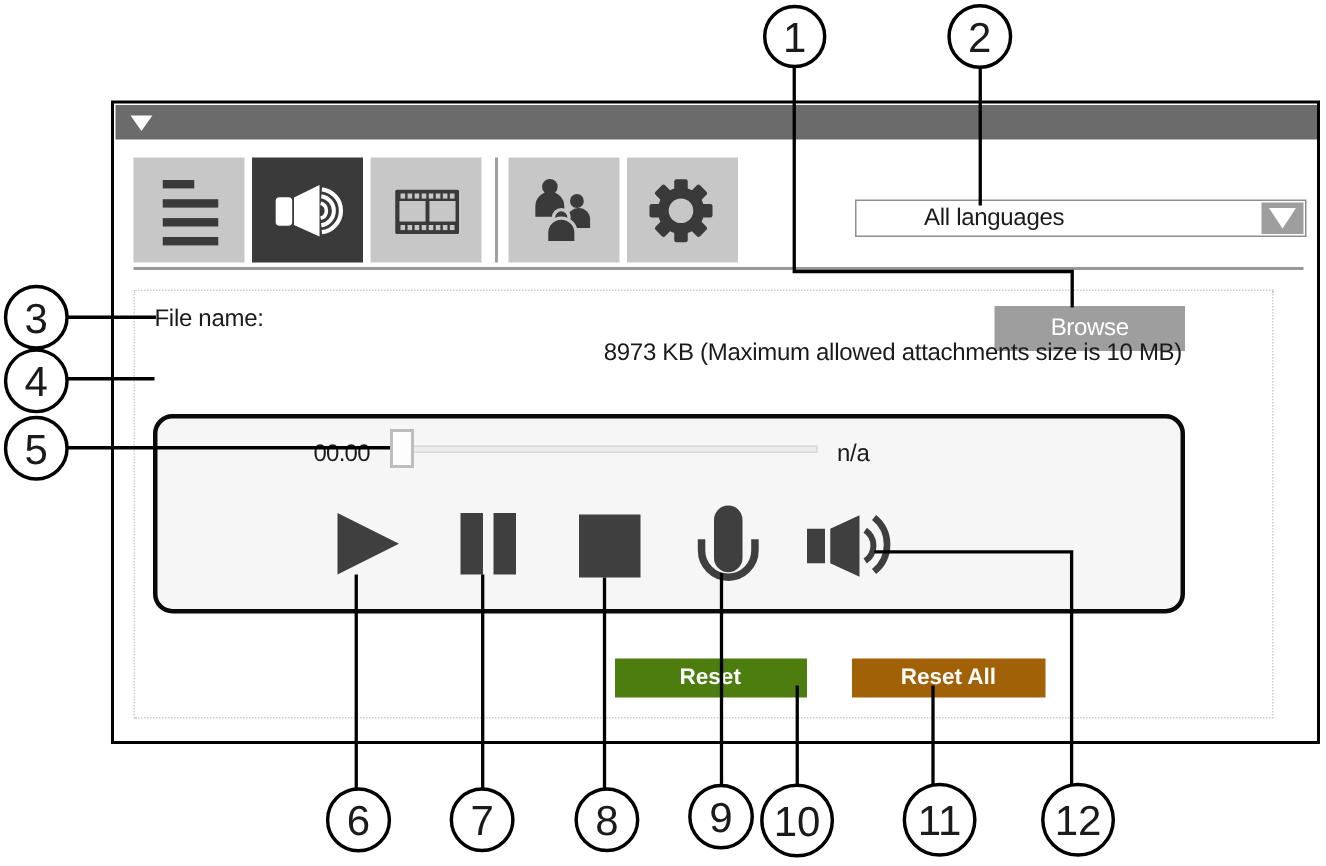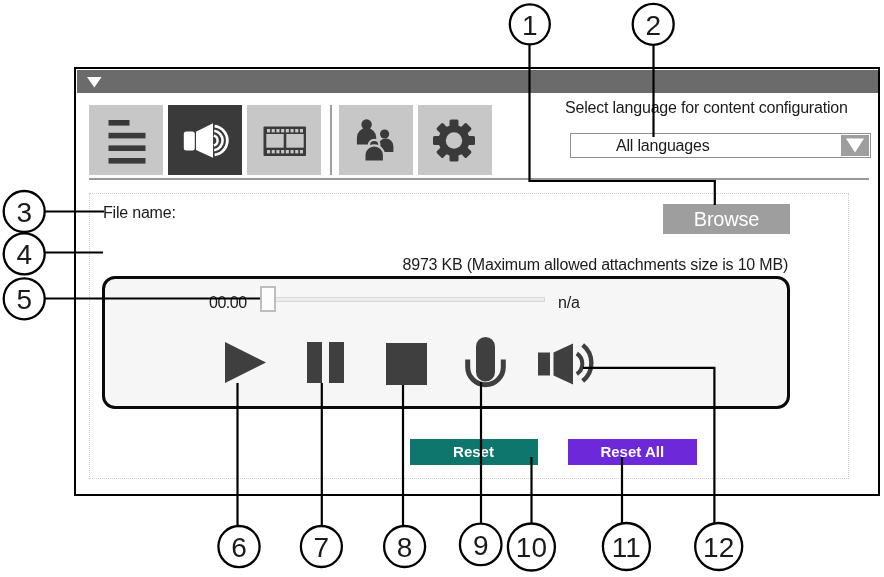--- a/index.html
+++ b/index.html
@@ -98,37 +98,36 @@
             <rect x="31.5" y="44.5" width="9" height="12" rx="1.5"></rect>
             <rect x="15" y="31" width="12" height="9" rx="1.5"></rect>
             <rect x="45" y="31" width="12" height="9" rx="1.5"></rect>
           </g>
         </g>
       </g>
       <circle cx="36" cy="35.5" r="8.2" fill="#c7c7c7"></circle>
     </svg>
   </div>
 
-  <div class="txt" style="left:565px;top:99px;">Select language for content configuration</div>
   <div class="abs" style="left:570px;top:133px;width:301px;height:25px;border:1.5px solid #8f8f8f;background:#fff;"></div>
   <div class="txt" style="left:576px;top:137px;margin-left:40px;">All languages</div>
   <div class="abs" style="left:840.5px;top:135px;width:28.5px;height:21px;background:#9e9e9e;">
     <svg width="28" height="21" viewBox="0 0 28 21">
         <polygon points="5,3.6 23,3.6 14,17.4" fill="#fff"></polygon>
       </svg>
   </div>
 
   <div class="abs" style="left:89px;top:177.5px;width:780px;height:2px;background:#989898;"></div>
 
   <div class="abs" style="left:88.5px;top:192.5px;width:760px;height:286px;border:1px dotted #cfcfcf;background:#fff;"></div>
 
   <div class="txt" style="left:103px;top:203.5px;">File name:</div>
-  <div class="abs" style="left:663px;top:204px;width:127px;height:30px;background:#9e9e9e;color:#fff;font-size:20px;text-align:center;line-height:30px;letter-spacing:-0.2px;">Browse</div>
+  <div class="abs" style="left:663px;top:204px;width:127px;height:30px;background:#9e9e9e;color:#fff;font-size:16px;text-align:center;line-height:30px;letter-spacing:-0.2px;">Browse</div>
 
-  <div class="txt" style="left:402.5px;top:256px;">8973 KB (Maximum allowed attachments size is 10 MB)</div>
+  <div class="txt" style="left:402.5px;top:227px;">8973 KB (Maximum allowed attachments size is 10 MB)</div>
 
   <div class="abs" style="left:102px;top:276px;width:688px;height:133px;border:3px solid #0a0a0a;border-radius:13px;background:#f6f6f6;"></div>
 
   <div class="txt" style="left:209px;top:294px;letter-spacing:-0.5px;">00.00</div>
   <div class="abs" style="left:275px;top:297px;width:270px;height:5px;background:#ececec;border:1px solid #d9d9d9;"></div>
   <div class="abs" style="left:260px;top:286px;width:15.5px;height:26px;background:#fdfdfd;border:2px solid #bdbdbd;"></div>
   <div class="txt" style="left:558px;top:294px;">n/a</div>
 
   <svg class="abs" style="left:102px;top:276px;" width="688" height="131" viewBox="0 0 688 131">
     <g fill="#3f3f3f">
@@ -140,22 +139,22 @@
       <rect x="436" y="76.5" width="12" height="23"></rect>
       <polygon points="451.5,76.5 471,67.5 471,108.5 451.5,99.5"></polygon>
     </g>
     <g fill="none" stroke="#3f3f3f">
       <path d="M 365.7 83.5 v 7.5 a 17.8 17.8 0 0 0 35.6 0 v -7.5" stroke-width="5"></path>
       <path d="M 474.8 77.5 a 12.3 12.3 0 0 1 0 20.5" stroke-width="4"></path>
       <path d="M 480.7 69 a 23 23 0 0 1 0 36" stroke-width="4.4"></path>
     </g>
   </svg>
 
-  <div class="abs" style="left:409.5px;top:438.5px;width:128px;height:26.5px;background:#0f766e;color:#fafcfc;font-size:15px;font-weight:bold;text-align:center;line-height:26.5px;">Reset</div>
-  <div class="abs" style="left:568px;top:438.5px;width:128.5px;height:26.5px;background:#6d28d9;color:#fafcfc;font-size:15px;font-weight:bold;text-align:center;line-height:26.5px;">Reset All</div>
+  <div class="abs" style="left:409.5px;top:438.5px;width:128px;height:26.5px;background:#4d7c0f;color:#fafcfc;font-size:15px;font-weight:bold;text-align:center;line-height:26.5px;">Reset</div>
+  <div class="abs" style="left:568px;top:438.5px;width:128.5px;height:26.5px;background:#a16207;color:#fafcfc;font-size:15px;font-weight:bold;text-align:center;line-height:26.5px;">Reset All</div>
 
   <svg class="abs" style="left:0;top:0;" width="884" height="577" viewBox="0 0 884 577">
     <g fill="none" stroke="#000" stroke-width="2.2">
       <polyline points="529.5,44.5 529.5,181 714.8,181 714.8,205"></polyline>
       <polyline points="653.5,45 653.5,137"></polyline>
       <polyline points="44.8,211.5 104,211.5"></polyline>
       <polyline points="44.8,252.5 103,252.5"></polyline>
       <polyline points="44.8,298.5 260,298.5"></polyline>
       <polyline points="237.5,383 237.5,526"></polyline>
       <polyline points="321.8,383 321.8,526"></polyline>

